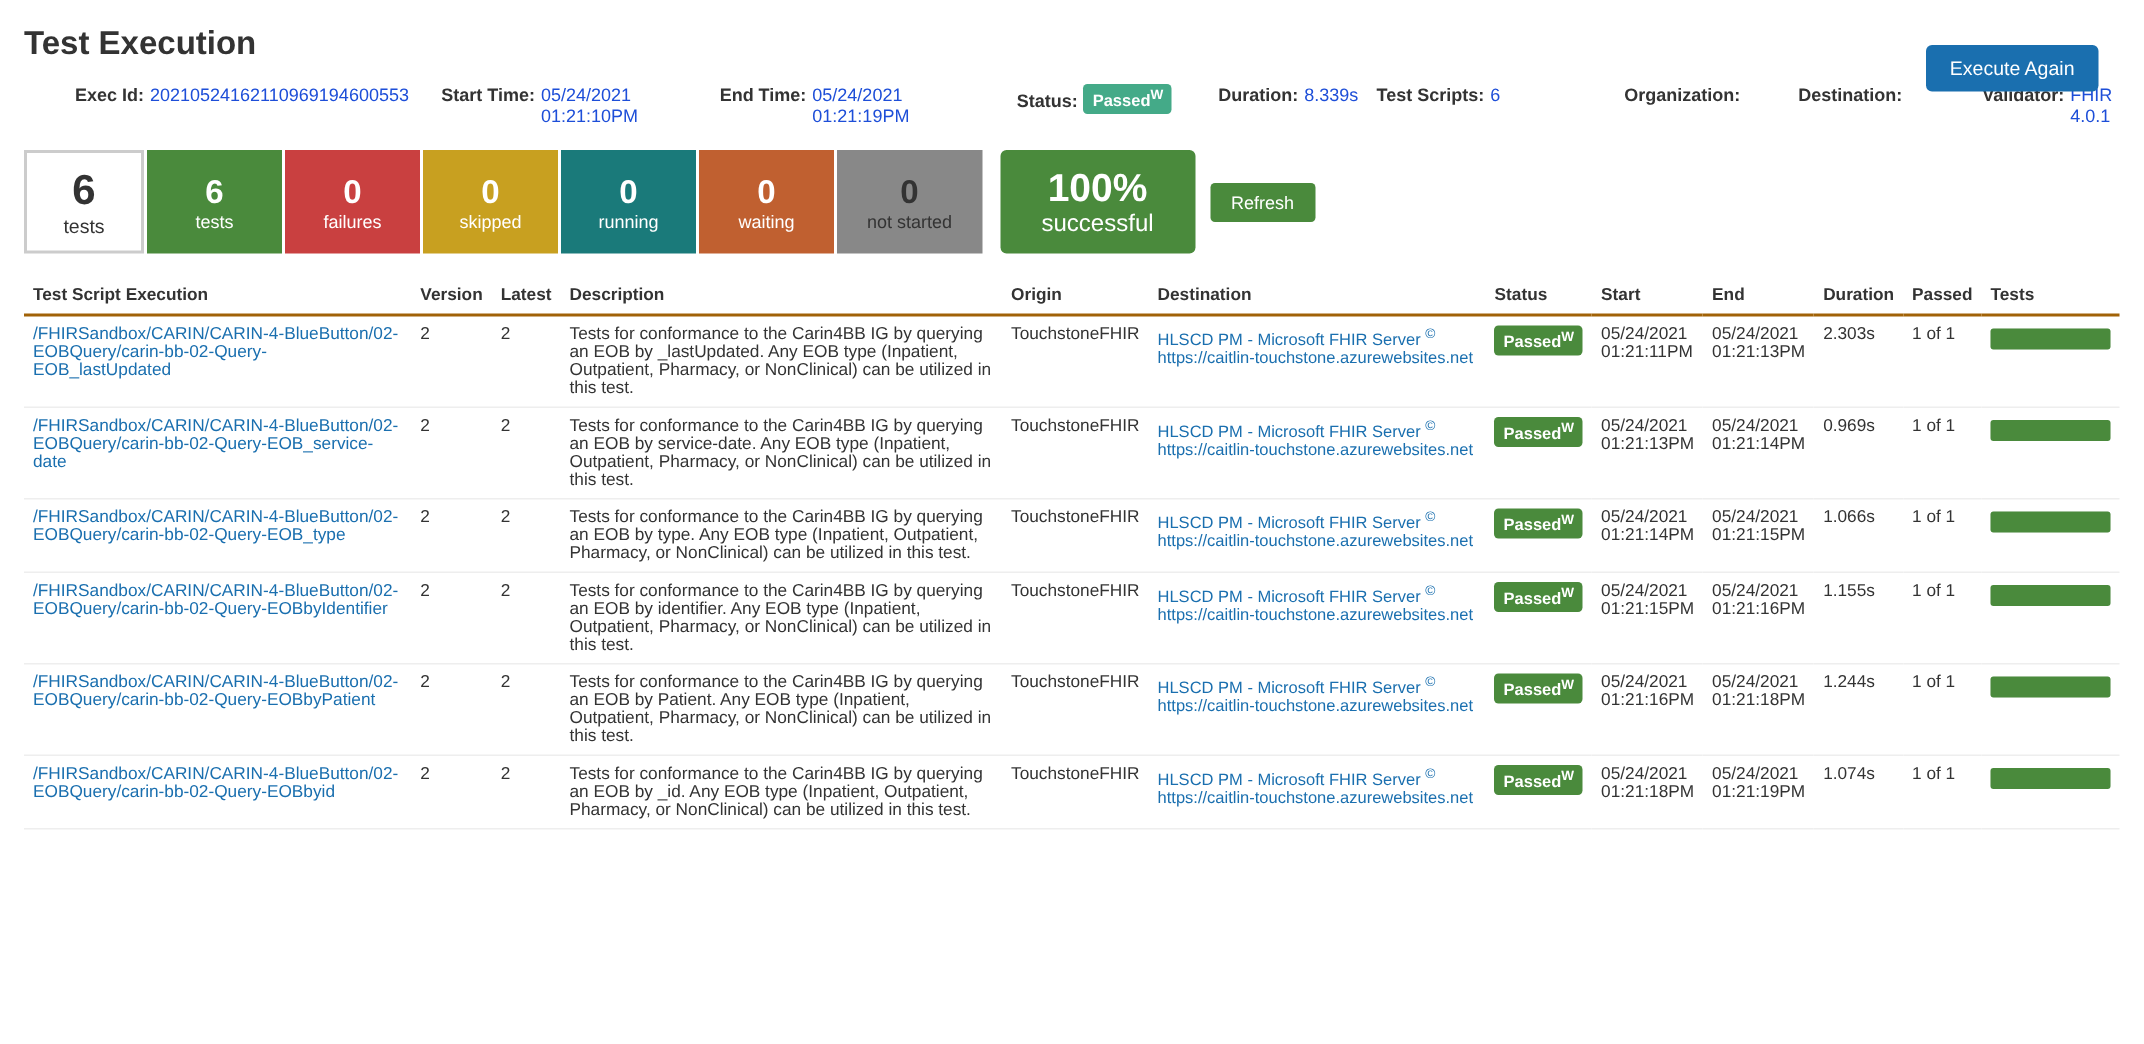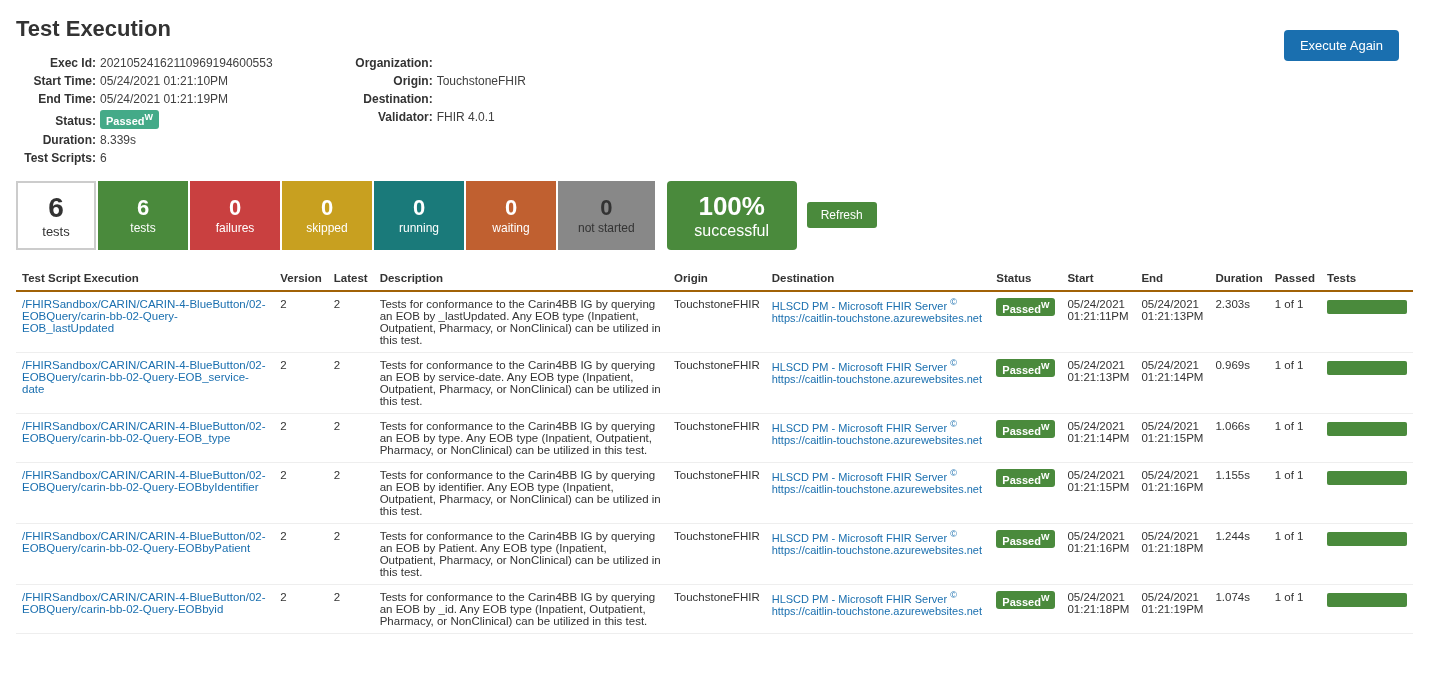--- a/index.html
+++ b/index.html
@@ -7,24 +7,24 @@
 
     .page-title { font-size: 22px; font-weight: bold; margin-bottom: 14px; }
 
     .execute-btn {
       position: absolute; top: 14px; right: 14px;
       background: #1a6faf; color: #fff; border: none; padding: 8px 16px;
       font-size: 13px; cursor: pointer; border-radius: 4px;
     }
 
     .meta-section { display: flex; gap: 60px; margin-bottom: 16px; }
-    .meta-col { display: flex; flex-direction: column; gap: 4px; }
+    .meta-col { display: flex; flex-direction: row; gap: 4px; }
     .meta-row { display: flex; gap: 4px; align-items: baseline; }
     .meta-label { font-weight: bold; text-align: right; min-width: 80px; }
-    .meta-value { color: #404040; }
+    .meta-value { color: #1d4ed8; }
     .meta-link { color: #1a6faf; text-decoration: none; }
 
     .status-badge {
       display: inline-block; padding: 2px 6px; border-radius: 3px;
       font-size: 11px; font-weight: bold; color: #fff;
     }
     .badge-passed { background: #4a8; }
     .badge-w { font-size: 9px; vertical-align: super; }
 
     .summary-bar {
@@ -113,24 +113,20 @@
       <div class="meta-row">
         <span class="meta-label">Test Scripts:</span>
         <span class="meta-value">6</span>
       </div>
     </div>
 
     <div class="meta-col">
       <div class="meta-row">
         <span class="meta-label" style="min-width:100px;">Organization:</span>
         <span class="meta-value"></span>
-      </div>
-      <div class="meta-row">
-        <span class="meta-label" style="min-width:100px;">Origin:</span>
-        <span class="meta-value">TouchstoneFHIR</span>
       </div>
       <div class="meta-row">
         <span class="meta-label" style="min-width:100px;">Destination:</span>
         <span class="meta-value"></span>
       </div>
       <div class="meta-row">
         <span class="meta-label" style="min-width:100px;">Validator:</span>
         <span class="meta-value">FHIR 4.0.1</span>
       </div>
     </div>

